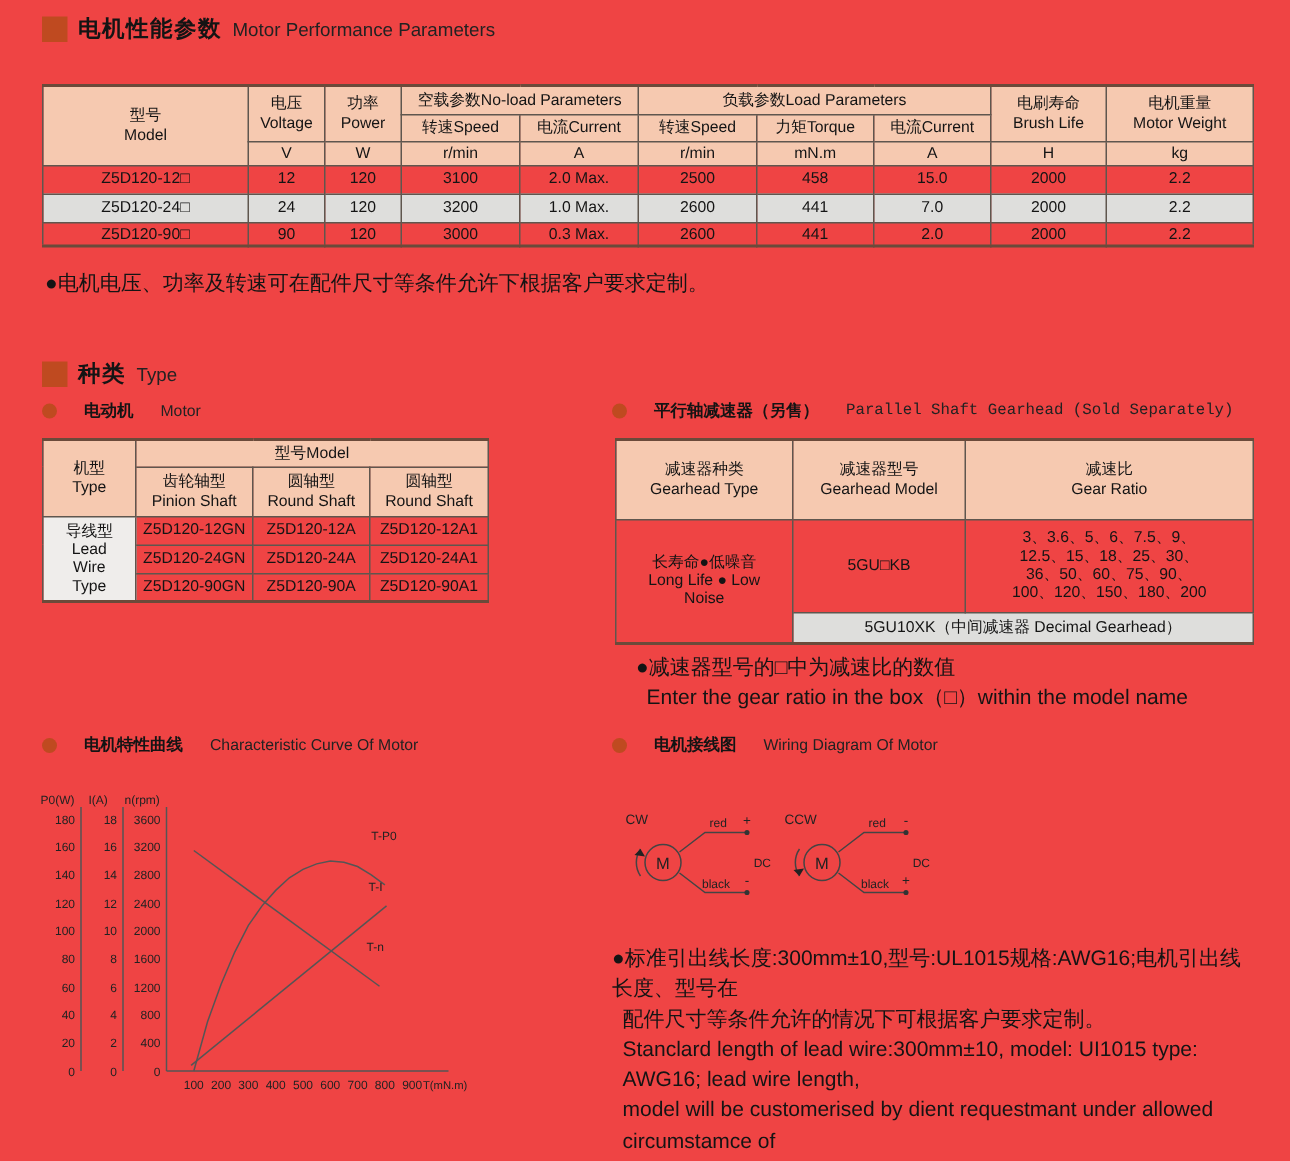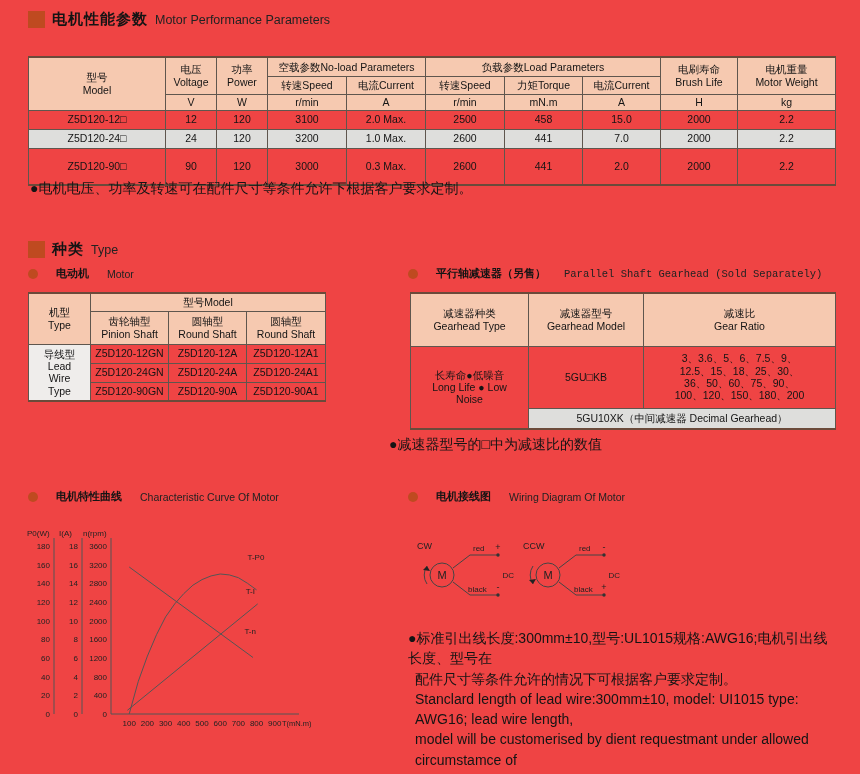--- a/index.html
+++ b/index.html
@@ -128,21 +128,21 @@
           <td>24</td>
       <td>120</td>
           <td>3200</td>
       <td>1.0 Max.</td>
           <td>2600</td>
       <td>441</td>
           <td>7.0</td>
       <td>2000</td>
           <td>2.2</td>
     </tr>
-    <tr style="height:37px">
+    <tr style="height:16px">
       <td>Z5D120-90□</td>
           <td>90</td>
       <td>120</td>
           <td>3000</td>
       <td>0.3 Max.</td>
           <td>2600</td>
       <td>441</td>
           <td>2.0</td>
       <td>2000</td>
           <td>2.2</td>
@@ -256,22 +256,23 @@
 12.5、15、18、25、30、
 36、50、60、75、90、
 100、120、150、180、200</td>
     </tr>
     <tr style="height:21px">
       <td colspan="2" style="background:var(--grayrow);">5GU10XK（中间减速器 Decimal Gearhead）</td>
     </tr>
   </tbody>
     </table>
 
-  <div class="abs note" style="left:389px;top:434px;width:420px;">
+  <div class="abs note" style="left:424px;top:434px;width:420px;">
     <div>●减速器型号的□中为减速比的数值</div>
+    <div class="en-line">Enter the gear ratio in the box（□）within the model name</div>
   </div>
 
   <div class="abs bullet-row" style="left:28px;top:489px;">
     <span class="dot"></span>
     <span class="zh">电机特性曲线</span>
     <span class="en">Characteristic Curve Of Motor</span>
   </div>
   <div class="abs bullet-row" style="left:408px;top:489px;">
     <span class="dot"></span>
     <span class="zh">电机接线图</span>

